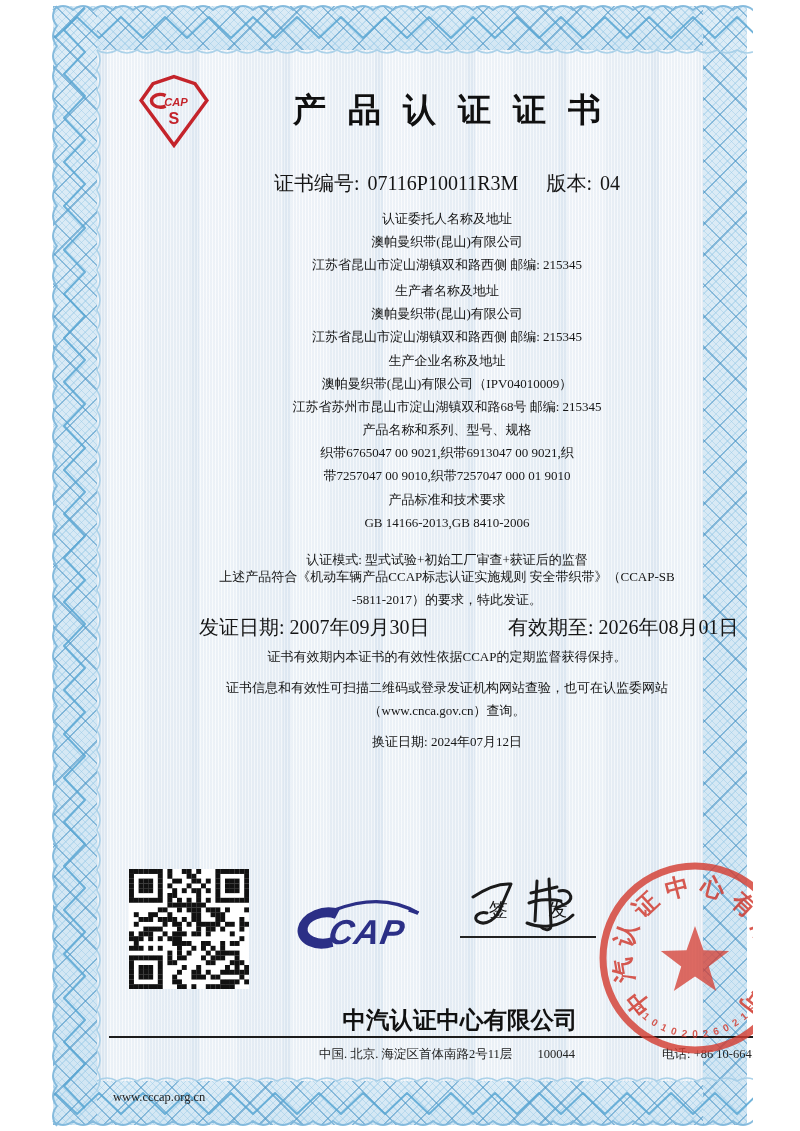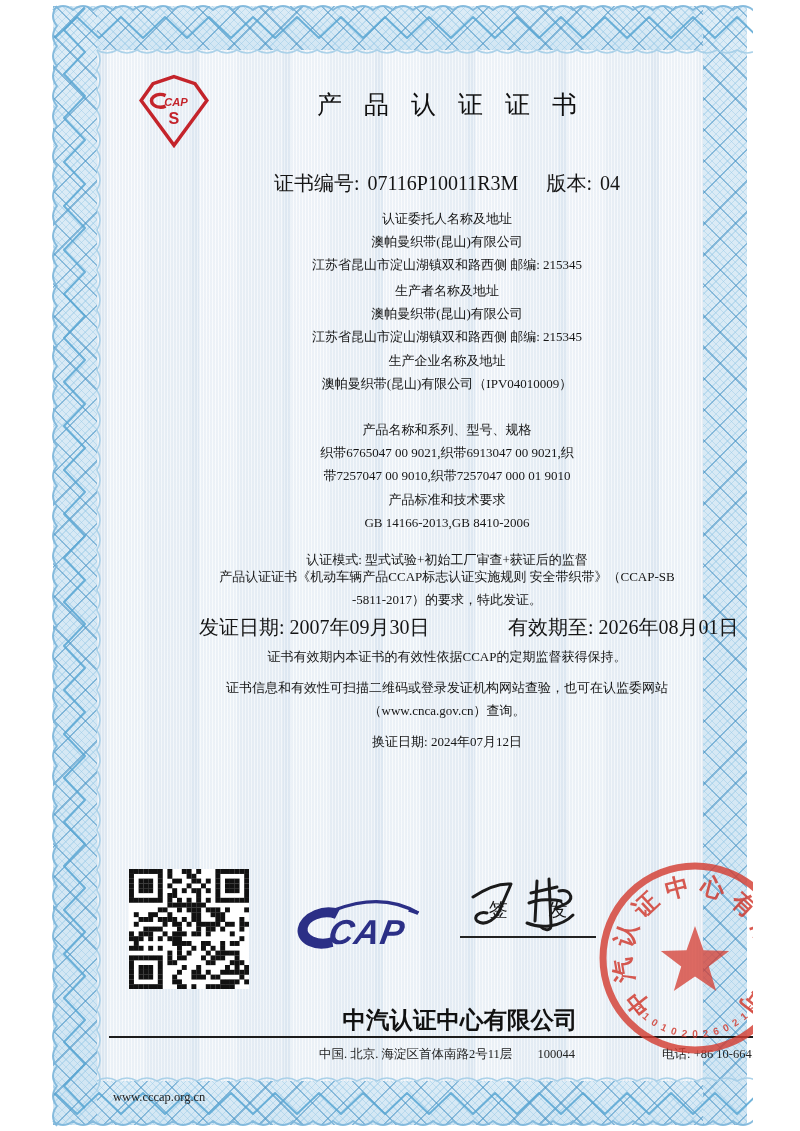--- a/index.html
+++ b/index.html
@@ -18,21 +18,21 @@
       repeating-linear-gradient(135deg, rgba(142,196,228,0.4) 0 1px, transparent 1px 5.5px),
       linear-gradient(180deg,#ddecf6,#d2e6f3);}
   .band-top{left:6px;top:6px;right:6px;height:44px;}
   .band-bottom{left:6px;bottom:6px;right:6px;height:44px;}
   .band-left{left:6px;top:6px;bottom:6px;width:44px;}
   .band-right{right:6px;top:6px;bottom:6px;width:44px;}
   #frame-decor{position:absolute;left:0;top:0;z-index:2;pointer-events:none;}
   .content{position:absolute;left:0;top:0;width:800px;height:1131px;z-index:3;color:#151515;}
   .line{position:absolute;left:50px;width:700px;text-align:center;font-size:13px;line-height:23px;white-space:nowrap;}
   .title{position:absolute;left:50px;width:700px;top:88px;text-align:center;
-    font-family:"Liberation Sans",sans-serif;font-weight:normal;font-size:25px;
+    font-family:"Liberation Sans",sans-serif;font-weight:bold;font-size:33px;
     letter-spacing:22px;padding-left:22px;box-sizing:border-box;color:#101010;}
   .certline{top:172px;font-size:20px;}
   .certline .val{margin-left:8px;}
   .certline .vlabel{margin-left:28px;}
   .date-item{position:absolute;font-size:20px;white-space:nowrap;margin-left:24px;}
   .sig-line{position:absolute;left:413px;top:936px;width:136px;height:2px;background:#222;}
   .sign-label{position:absolute;left:413px;top:897px;width:136px;text-align:center;
     font-size:19px;letter-spacing:18px;padding-left:18px;box-sizing:border-box;}
   .footer-company{position:absolute;left:50px;top:1004px;width:700px;text-align:center;
     font-family:"Liberation Sans",sans-serif;font-weight:bold;font-size:23.5px;color:#111;padding-left:13px;}
@@ -90,31 +90,32 @@
     <div class="line" style="top:207px">认证委托人名称及地址</div>
     <div class="line" style="top:230px">澳帕曼织带(昆山)有限公司</div>
     <div class="line" style="top:253px">江苏省昆山市淀山湖镇双和路西侧 邮编: 215345</div>
 
     <div class="line" style="top:279px">生产者名称及地址</div>
     <div class="line" style="top:302px">澳帕曼织带(昆山)有限公司</div>
     <div class="line" style="top:325px">江苏省昆山市淀山湖镇双和路西侧 邮编: 215345</div>
 
     <div class="line" style="top:349px">生产企业名称及地址</div>
     <div class="line" style="top:372px">澳帕曼织带(昆山)有限公司（IPV04010009）</div>
+    <div class="line" style="top:395px">江苏省苏州市昆山市淀山湖镇双和路68号 邮编: 215345</div>
 
     <div class="line" style="top:418px">产品名称和系列、型号、规格</div>
     <div class="line" style="top:441px">织带6765047 00 9021,织带6913047 00 9021,织</div>
     <div class="line" style="top:464px">带7257047 00 9010,织带7257047 000 01 9010</div>
 
     <div class="line" style="top:488px">产品标准和技术要求</div>
     <div class="line" style="top:511px">GB 14166-2013,GB 8410-2006</div>
 
     <div class="line" style="top:548px">认证模式: 型式试验+初始工厂审查+获证后的监督</div>
 
-    <div class="line" style="top:565px">产品认证证书《机动车辆产品CCAP标志认证实施规则 安全带织带》（CCAP-SB</div>
+    <div class="line" style="top:565px">上述产品符合《机动车辆产品CCAP标志认证实施规则 安全带织带》（CCAP-SB</div>
     <div class="line" style="top:588px">-5811-2017）的要求，特此发证。</div>
 
     <div class="date-item" style="left:128px;top:614px">
       <span>发证日期:</span>
       <span>2007年09月30日</span>
     </div>
     <div class="date-item" style="left:437px;top:614px">
       <span>有效期至:</span>
       <span>2026年08月01日</span>
     </div>

